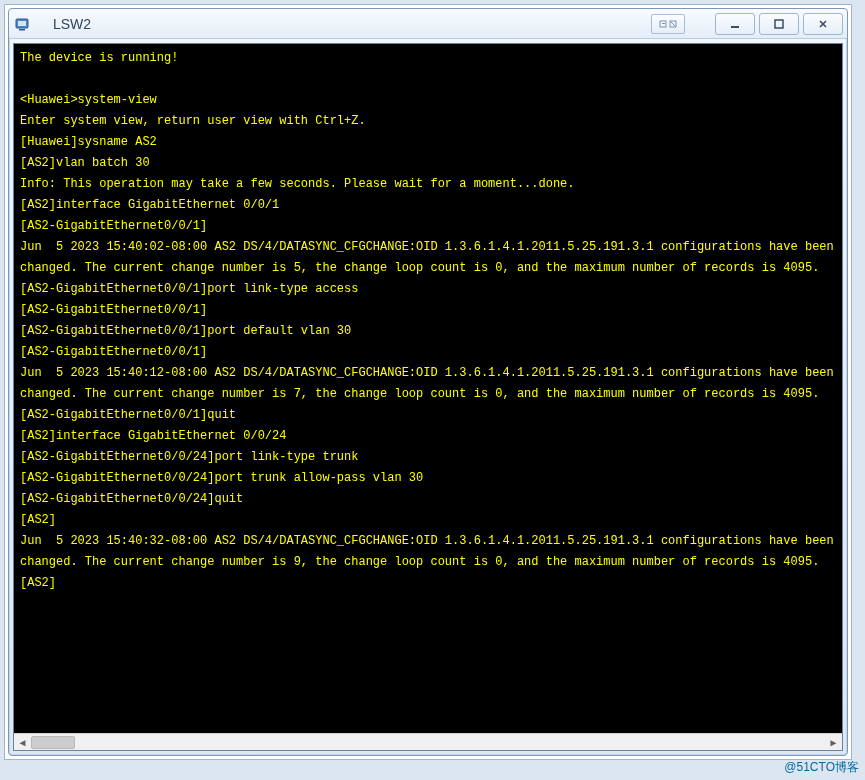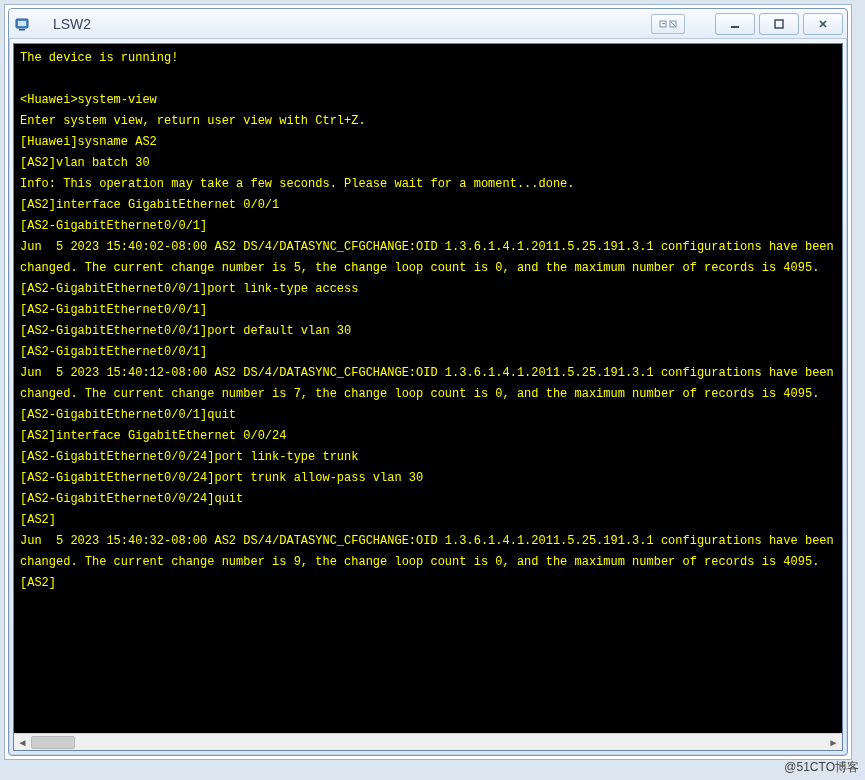--- a/index.html
+++ b/index.html
@@ -145,21 +145,21 @@
       align-items: center;
       justify-content: center;
       color: #606060;
       font-size: 10px;
     }
     .watermark {
       position: absolute;
       right: 6px;
       bottom: 4px;
       font-size: 12px;
-      color: #404040;
+      color: #0369a1;
       font-family: Arial, sans-serif;
     }
   </style>
 </head>
 <body>
 
 <div class="outer-frame">
   <div class="window">
     <div class="titlebar">
       <span class="app-icon">

